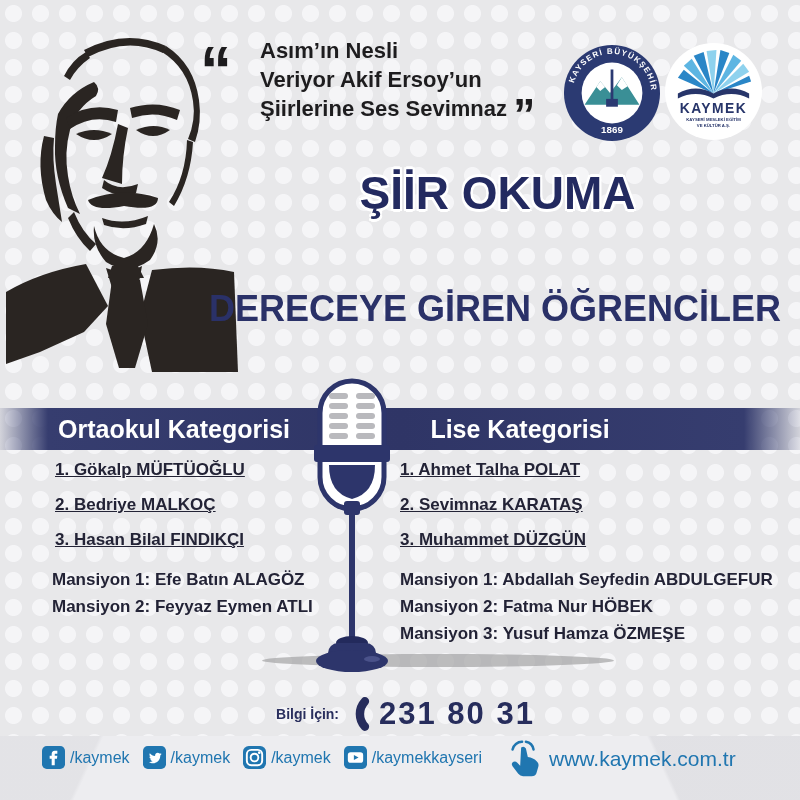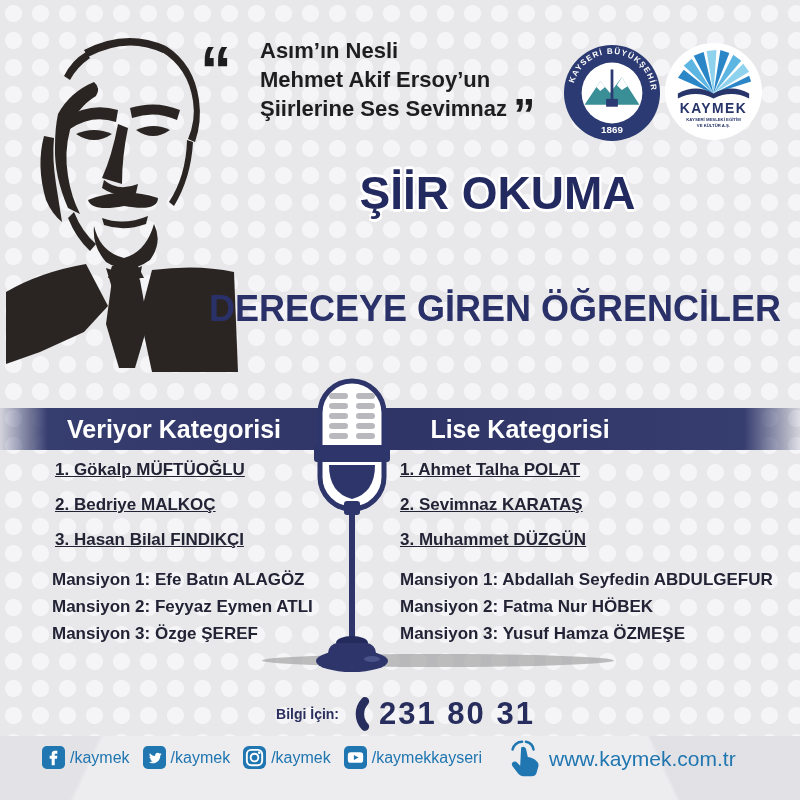--- a/index.html
+++ b/index.html
@@ -104,21 +104,21 @@
         <path d="M112,250 L138,250 144,262 108,262 Z"></path>
         <path d="M112,264 L140,264 148,308 135,352 119,352 106,308 Z"></path>
       </g>
     </svg>
   </div>
 
   <div class="quote">
     <span class="qmark">“</span>
     <div class="qtext">
       <span>Asım’ın Nesli</span><br>
-      <span>Mehmet Akif Ersoy’un</span><br>
+      <span>Veriyor Akif Ersoy’un</span><br>
       <span>Şiirlerine Ses Sevimnaz</span>
       <span class="qclose">”</span>
     </div>
   </div>
 
   <div class="logo logo-muni">
     <svg viewBox="0 0 100 100" width="98" height="98">
       <circle cx="50" cy="50" r="49" fill="#2b3a72"></circle>
       <circle cx="50" cy="50" r="31" fill="#ffffff"></circle>
       <path d="M22,62 L38,38 L48,50 L60,34 L78,62 Z" fill="#3a8f96"></path>
@@ -157,21 +157,21 @@
   </div>
 
   <div class="title-block">
     <div class="title1">ŞİİR OKUMA</div>
   </div>
   <div class="subtitle-block">
     <span class="subtitle">DERECEYE GİREN ÖĞRENCİLER</span>
   </div>
 
   <div class="ribbon">
-    <div class="cat cat-left">Veriyor Kategorisi</div>
+    <div class="cat cat-left">Ortaokul Kategorisi</div>
     <div class="cat cat-right">Lise Kategorisi</div>
   </div>
 
   <div class="mic-shadow"></div>
   <div class="mic">
     <svg viewBox="0 0 76 300" width="76" height="300">
       <rect x="6" y="4" width="64" height="128" rx="32" fill="#ffffff" stroke="#2d356b" stroke-width="5"></rect>
       <g fill="#b9b9bd">
         <rect x="15" y="16" width="19" height="6" rx="3"></rect>
           <rect x="42" y="16" width="19" height="6" rx="3"></rect>
@@ -196,21 +196,20 @@
   </div>
 
   <div class="winners winners-left">
     <div class="w">1. Gökalp MÜFTÜOĞLU</div>
     <div class="w">2. Bedriye MALKOÇ</div>
     <div class="w">3. Hasan Bilal FINDIKÇI</div>
   </div>
   <div class="mentions mentions-left">
     <div class="m">Mansiyon 1: Efe Batın ALAGÖZ</div>
     <div class="m">Mansiyon 2: Feyyaz Eymen ATLI</div>
-    <div class="m">Mansiyon 3: Özge ŞEREF</div>
   </div>
 
   <div class="winners winners-right">
     <div class="w">1. Ahmet Talha POLAT</div>
     <div class="w">2. Sevimnaz KARATAŞ</div>
     <div class="w">3. Muhammet DÜZGÜN</div>
   </div>
   <div class="mentions mentions-right">
     <div class="m">Mansiyon 1: Abdallah Seyfedin ABDULGEFUR</div>
     <div class="m">Mansiyon 2: Fatma Nur HÖBEK</div>

